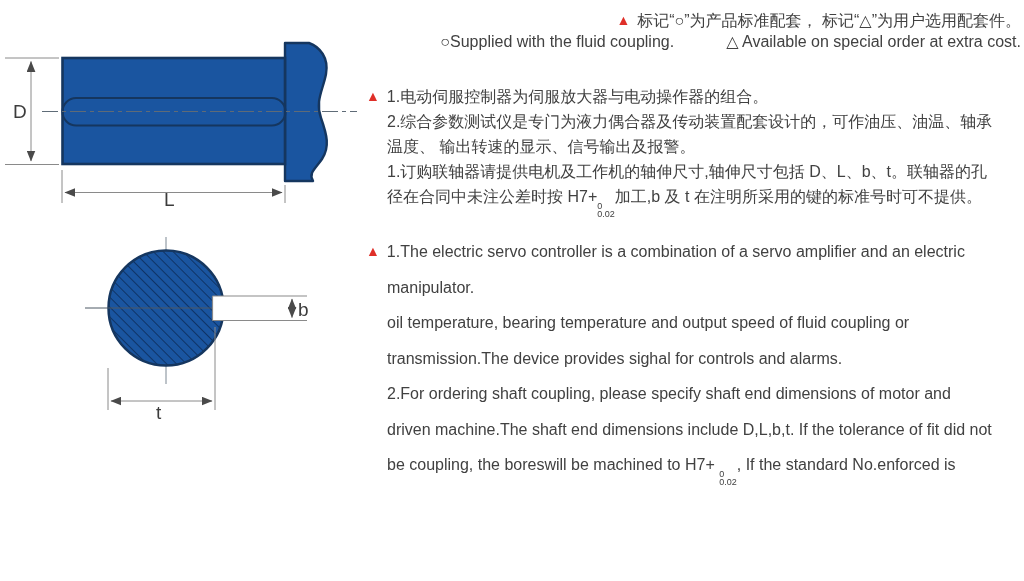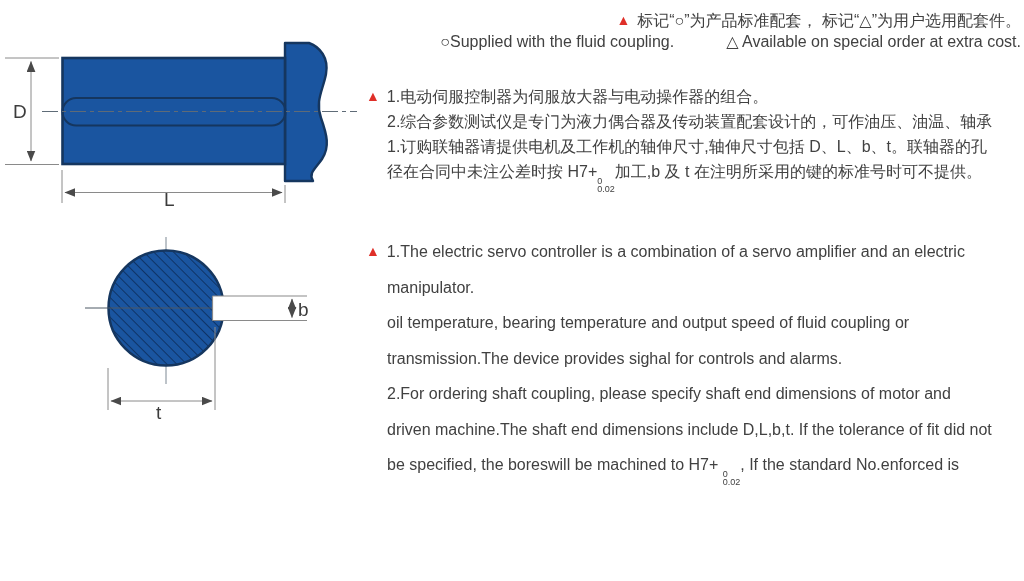--- a/index.html
+++ b/index.html
@@ -99,20 +99,23 @@
   </div>
 
   <div class="note b2" style="left:366px;top:76px;margin-top:8px;">
     <div class="nline">
       <span class="tri">▲</span><span>1.电动伺服控制器为伺服放大器与电动操作器的组合。</span>
     </div>
     <div class="nline indent">
       <span>2.综合参数测试仪是专门为液力偶合器及传动装置配套设计的，可作油压、油温、轴承</span>
     </div>
     <div class="nline indent">
+      <span>温度、 输出转速的显示、信号输出及报警。</span>
+    </div>
+    <div class="nline indent">
       <span>1.订购联轴器请提供电机及工作机的轴伸尺寸,轴伸尺寸包括 D、L、b、t。联轴器的孔</span>
     </div>
     <div class="nline indent">
       <span>径在合同中未注公差时按 H7+</span><span class="tol">
           <span>0</span>
           <span>0.02</span>
         </span><span>加工,b 及 t 在注明所采用的键的标准号时可不提供。</span>
     </div>
   </div>
 
@@ -129,20 +132,20 @@
     <div class="nline indent">
       <span>transmission.The device provides sighal for controls and alarms.</span>
     </div>
     <div class="nline indent">
       <span>2.For ordering shaft coupling, please specify shaft end dimensions of motor and</span>
     </div>
     <div class="nline indent">
       <span>driven machine.The shaft end dimensions include D,L,b,t. If the tolerance of fit did not</span>
     </div>
     <div class="nline indent">
-      <span>be specified, the boreswill be machined to H7+ </span><span class="tol">
+      <span>be coupling, the boreswill be machined to H7+ </span><span class="tol">
           <span>0</span>
           <span>0.02</span>
         </span><span>, If the standard No.enforced is</span>
     </div>
   </div>
 
 </div>
 
 </body></html>

